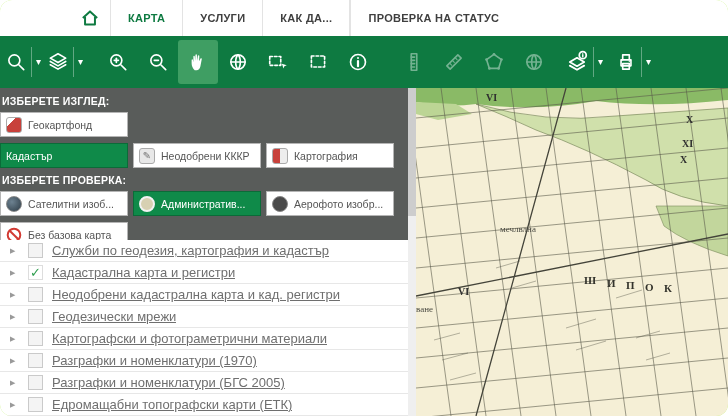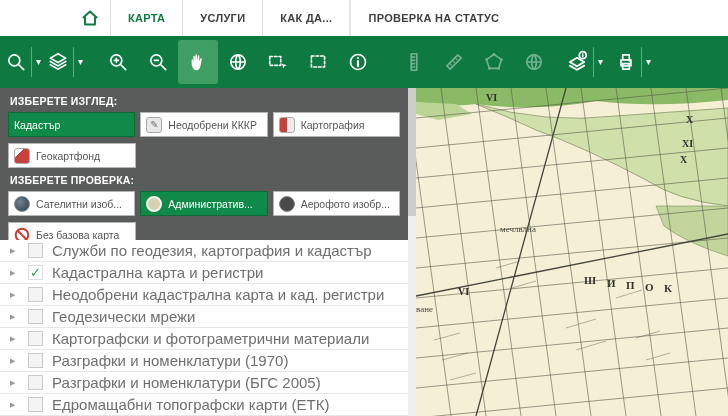--- a/index.html
+++ b/index.html
@@ -1,57 +1,57 @@
 <!DOCTYPE html>
 <html><head>
 <meta charset="utf-8">
 <style>
   html,body{margin:0;padding:0;}
   body{font-family:"Liberation Sans","DejaVu Sans",sans-serif;}
-  #app{position:relative;width:728px;height:416px;overflow:hidden;background:#bef264;}
+  #app{position:relative;width:728px;height:416px;overflow:hidden;background:#bef264;border-radius:12px;}
 
   
   .nav{position:absolute;top:0;left:0;width:728px;height:36px;background:#fff;display:flex;align-items:stretch;padding-left:70px;box-sizing:border-box;}
   .nav-home{width:40px;display:flex;align-items:center;justify-content:center;cursor:pointer;}
   .nav-item{display:flex;align-items:center;padding:0 17px;font-size:11px;font-weight:bold;color:#3f3f3f;letter-spacing:.3px;border-left:1px solid #e3e3e3;cursor:pointer;white-space:nowrap;}
   .nav-item.last{border-right:1px solid #e3e3e3;}
   .nav-item.active{color:#0e7a41;}
 
   
   .toolbar{position:absolute;top:36px;left:0;width:728px;height:52px;background:#0e7a41;display:flex;align-items:center;padding:0 2px;box-sizing:border-box;}
   .tool{width:40px;height:44px;display:flex;align-items:center;justify-content:center;flex:none;cursor:pointer;}
   .tool.active{background:#3f9e63;border-radius:3px;}
   .tool.disabled{opacity:.42;cursor:default;}
   .toolgrp{height:44px;display:flex;align-items:center;padding:0 3px;flex:none;cursor:pointer;}
   .grp-div{width:1px;height:30px;background:rgba(255,255,255,.35);margin:0 4px;}
   .chev{color:#fff;font-size:10px;line-height:1;}
   .ticon{stroke:#fff;fill:none;stroke-width:1.5;stroke-linecap:round;stroke-linejoin:round;overflow:visible;}
   .sp12{width:12px;flex:none;}.sp16{width:16px;flex:none;}.sp8{width:8px;flex:none;}.sp6{width:6px;flex:none;}
 
   
-  .panel{position:absolute;top:88px;left:0;width:408px;height:152px;background:rgba(86,87,90,.97);box-sizing:border-box;padding:5px 8px;}
+  .panel{position:absolute;top:88px;left:0;width:408px;height:152px;background:rgba(86,87,90,.97);box-sizing:border-box;padding:5px 0;}
   .section-label{color:#fff;font-size:10.5px;font-weight:bold;letter-spacing:.2px;margin:2px 0 5px 2px;}
   .btn-row{display:flex;gap:5px;margin-bottom:6px;}
   .pbtn{width:128px;height:25px;background:#fff;border:1px solid #b5b5b5;box-sizing:border-box;display:flex;align-items:center;gap:6px;padding:0 5px;font-size:10.5px;color:#555;cursor:pointer;white-space:nowrap;overflow:hidden;}
   .pbtn.active{background:#0f8a49;border-color:#0b6b38;color:#fff;}
   .picon{width:16px;height:16px;border-radius:50%;flex:none;box-sizing:border-box;}
   .picon.sketch{border-radius:3px;border:1px solid #aaa;background:#e8e8e8;display:flex;align-items:center;justify-content:center;font-size:10px;color:#777;}
   .picon.carto{border-radius:3px;background:linear-gradient(90deg,#c8413b 50%,#ededed 50%);border:1px solid #aaa;}
   .picon.geofund{border-radius:3px;background:linear-gradient(135deg,#fff 30%,#c8413b 30%);border:1px solid #aaa;}
   .picon.sat{background:radial-gradient(circle at 35% 35%,#6d8291,#2e3c46);border:1px solid #888;}
   .picon.admin{background:#d7d0b2;border:2px solid #f2f2f2;}
   .picon.aero{background:#4a4a4a;border:1px solid #888;}
 
   
   .tree{position:absolute;top:240px;left:0;width:408px;height:176px;background:#fff;}
   .trow{height:21px;border-bottom:1px solid #e7e7e7;display:flex;align-items:center;padding-left:10px;gap:9px;}
   .arrow{color:#9a9a9a;font-size:7px;width:9px;flex:none;cursor:pointer;}
   .cbox{width:13px;height:13px;border:1px solid #cacaca;background:#f4f4f4;flex:none;display:flex;align-items:center;justify-content:center;cursor:pointer;}
   .cbox .chk{color:#2f9e4f;font-size:13px;font-weight:bold;line-height:1;font-family:"DejaVu Sans",sans-serif;}
-  .tlabel{font-size:15px;color:#6f6f6f;white-space:nowrap;overflow:hidden;}
+  .tlabel{font-size:13px;color:#6f6f6f;white-space:nowrap;overflow:hidden;text-decoration:underline;}
 
   
   .vscroll{position:absolute;top:88px;left:408px;width:8px;height:328px;background:#efefef;}
   .vthumb{width:8px;height:128px;background:#cdcdcd;cursor:pointer;}
 
   
   .map{position:absolute;top:88px;left:416px;width:312px;height:328px;background:#f5efd6;overflow:hidden;cursor:grab;}
   .map svg{display:block;}
   .mlabel{position:absolute;font-family:"Liberation Serif","DejaVu Serif",serif;color:#2f2f2f;pointer-events:none;white-space:nowrap;}
   .roman{font-size:10px;font-weight:bold;}
@@ -214,37 +214,37 @@
         <circle cx="13" cy="9.6" r="0.6" fill="#fff" stroke="none"></circle>
       </svg>
       <div class="grp-div"></div>
       <span class="chev">▾</span>
     </div>
   </div>
 
   <div class="panel">
     <div class="section-label">ИЗБЕРЕТЕ ИЗГЛЕД:</div>
     <div class="btn-row">
+      <div class="pbtn">
+        <span class="picon geofund"></span>
+        <span>Геокартфонд</span>
+      </div>
+    </div>
+    <div class="btn-row">
       <div class="pbtn active">
 
         <span>Кадастър</span>
       </div>
       <div class="pbtn">
         <span class="picon sketch">✎</span>
         <span>Неодобрени КККР</span>
       </div>
       <div class="pbtn">
         <span class="picon carto"></span>
         <span>Картография</span>
-      </div>
-    </div>
-    <div class="btn-row">
-      <div class="pbtn">
-        <span class="picon geofund"></span>
-        <span>Геокартфонд</span>
       </div>
     </div>
 
     <div class="section-label">ИЗБЕРЕТЕ ПРОВЕРКА:</div>
     <div class="btn-row">
       <div class="pbtn">
         <span class="picon sat"></span>
         <span>Сателитни изоб...</span>
       </div>
       <div class="pbtn active">

